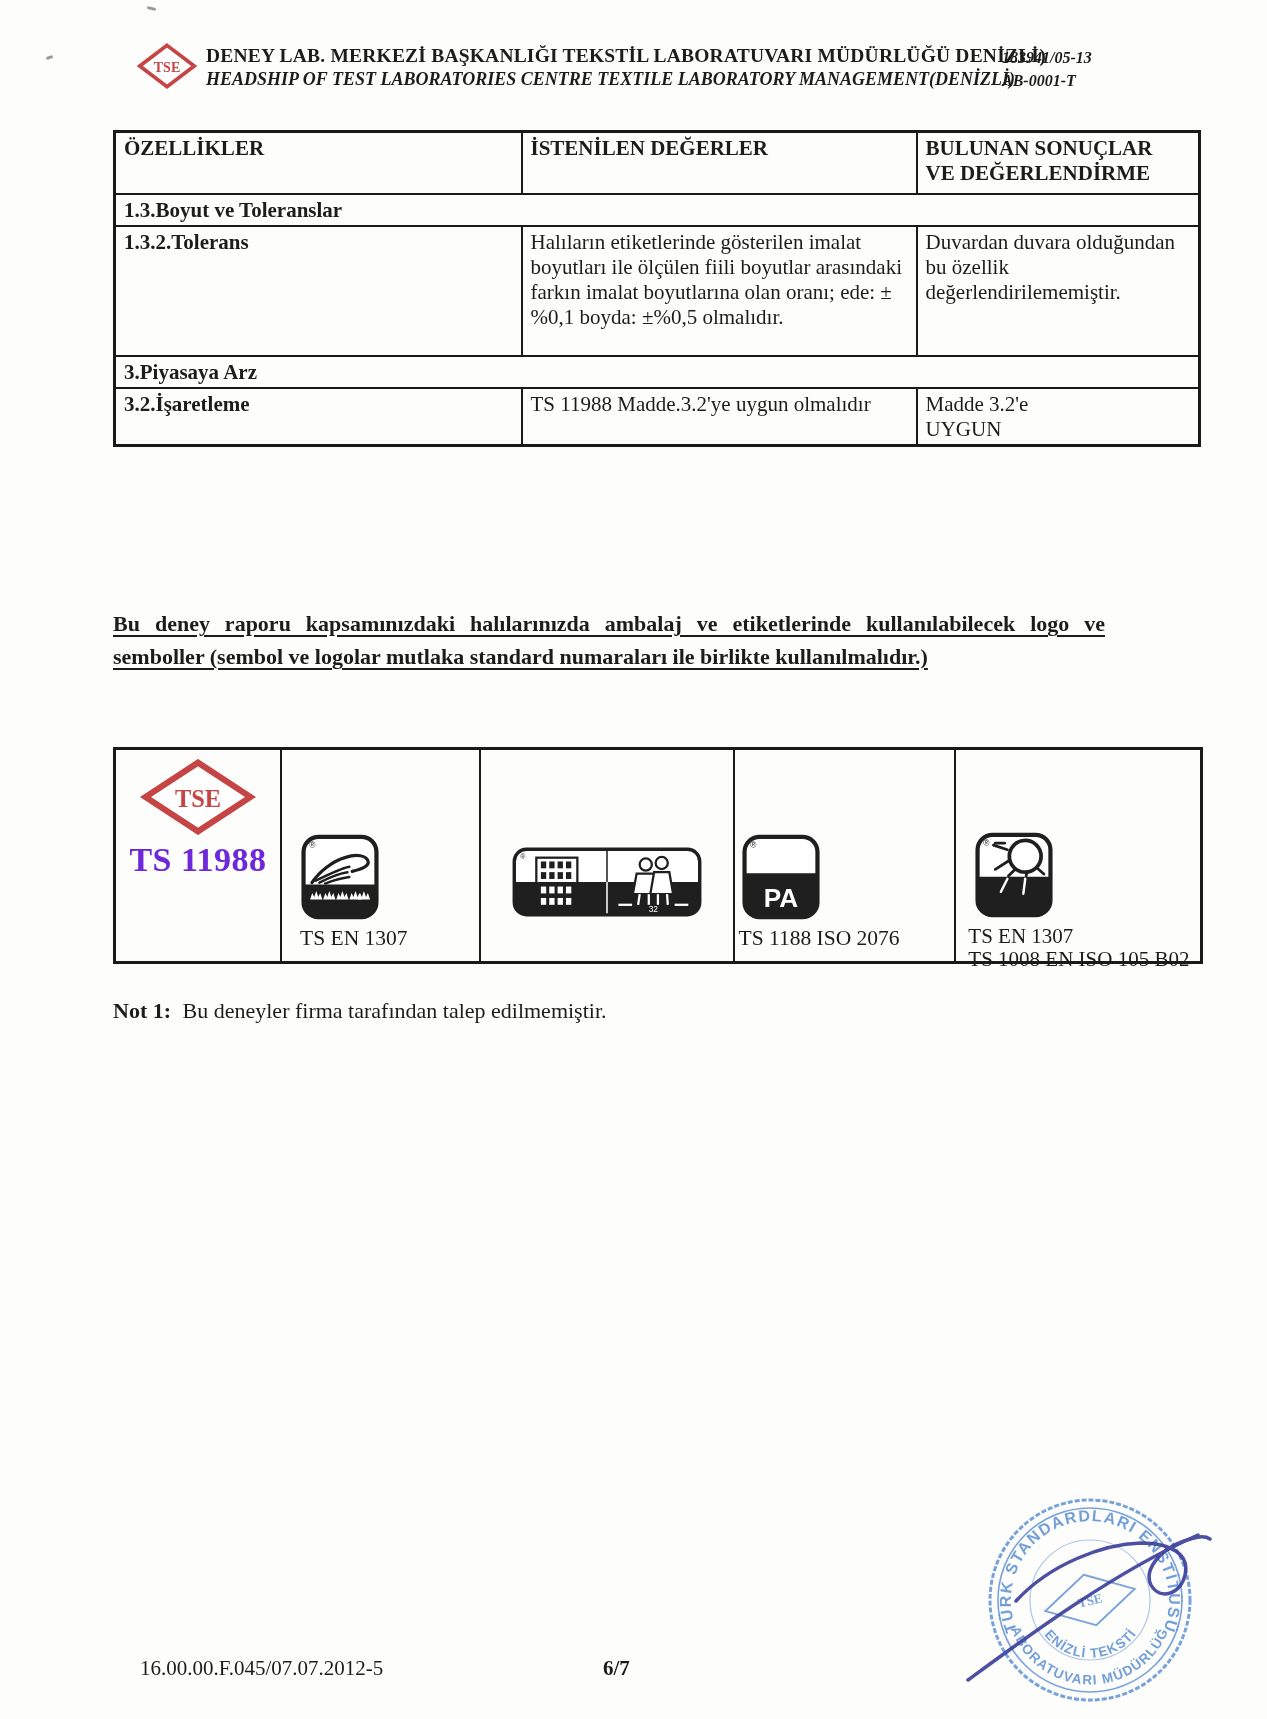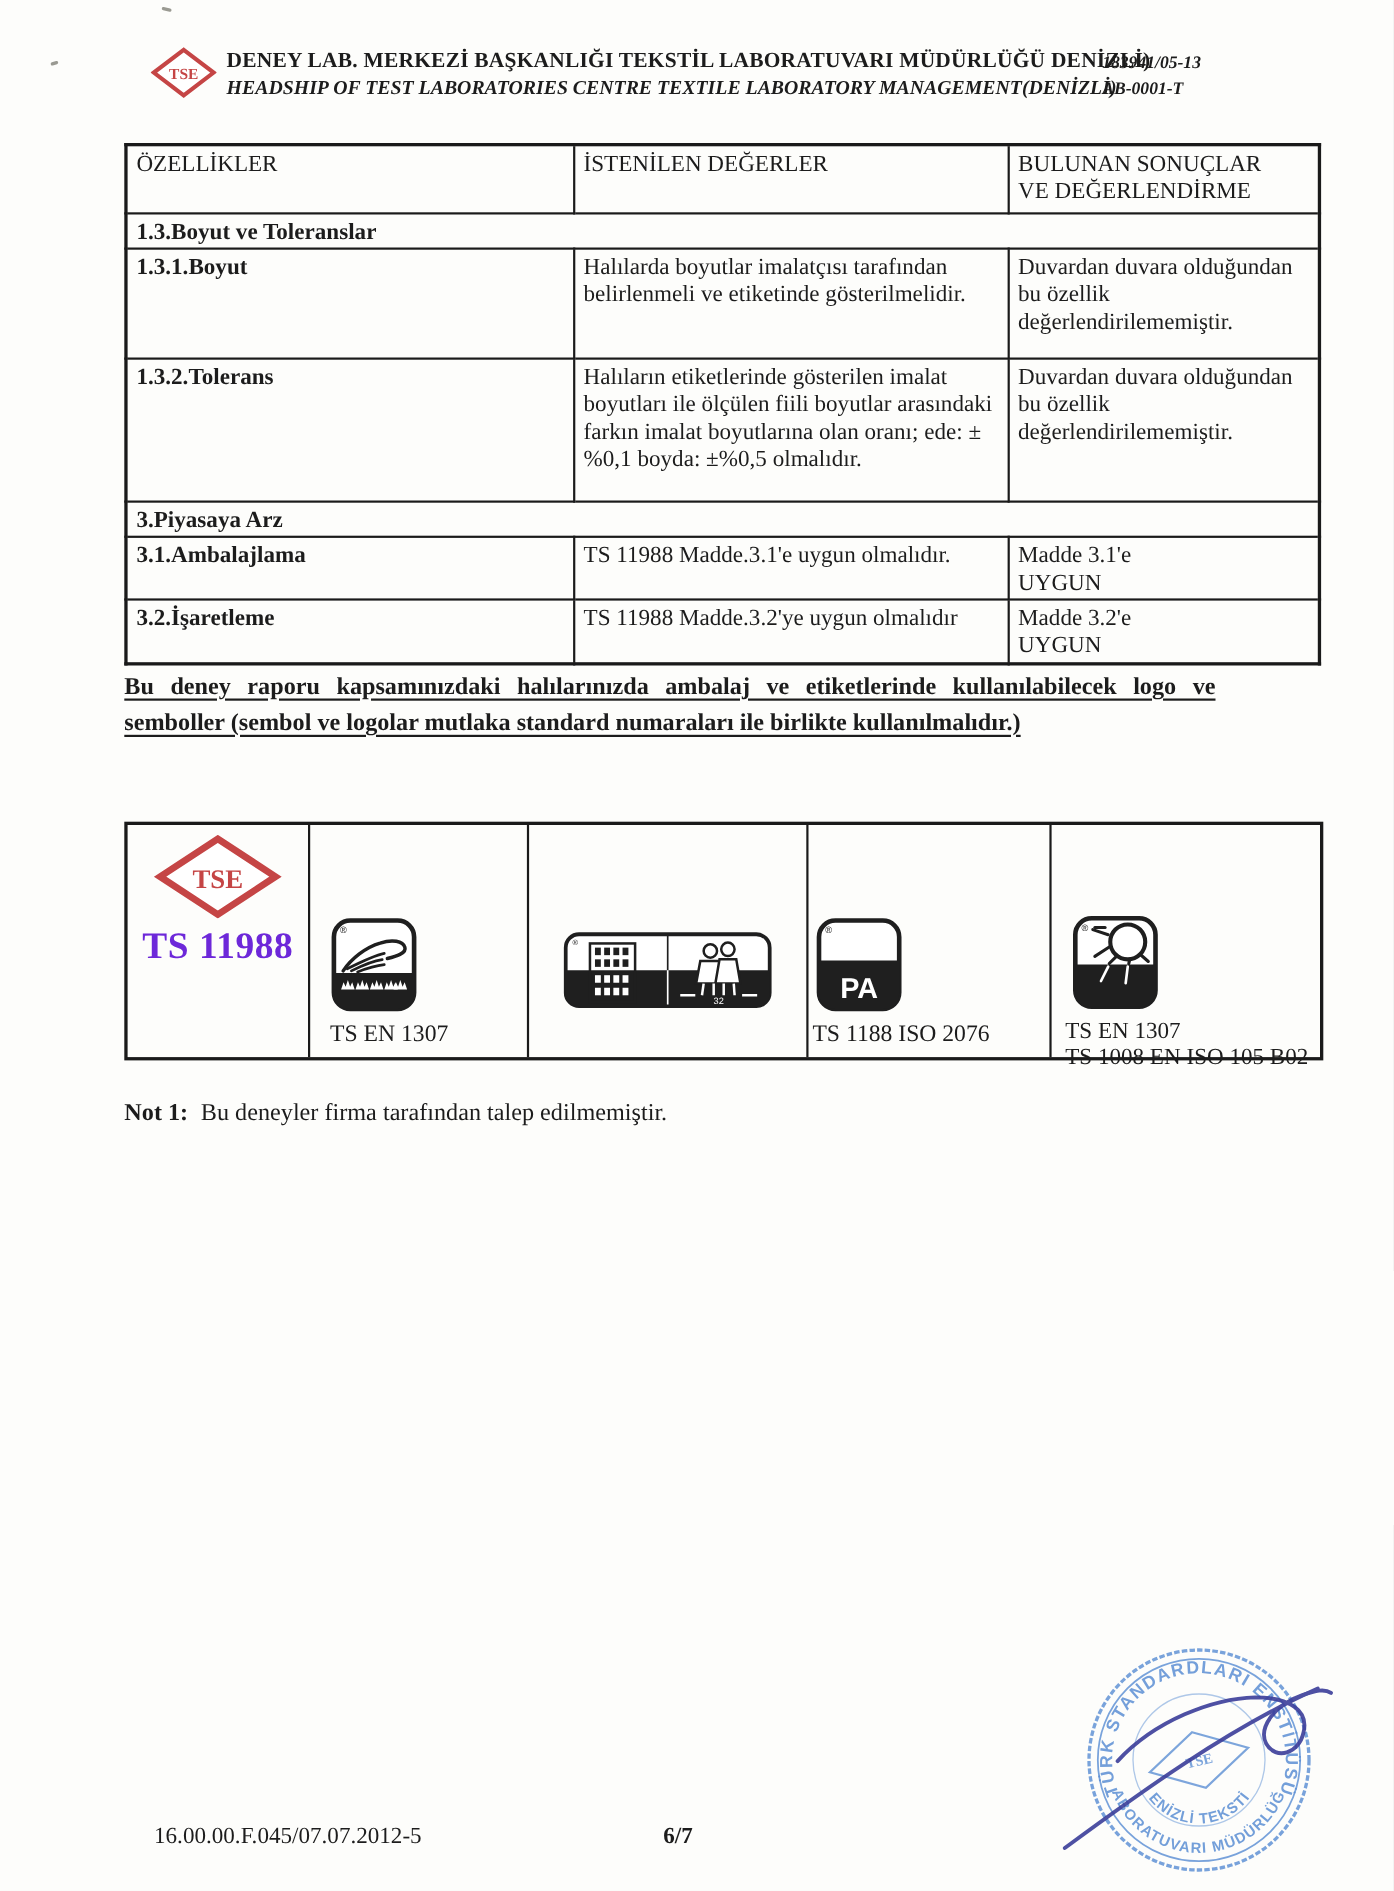--- a/index.html
+++ b/index.html
@@ -10,21 +10,21 @@
   
   .hdr-title1{font-size:19.5px;font-weight:bold;letter-spacing:.2px;white-space:nowrap;}
   .hdr-title2{font-size:18px;font-weight:bold;font-style:italic;white-space:nowrap;margin-top:2px;}
   .hdr-ref{font-size:16px;font-weight:bold;font-style:italic;line-height:1.45;}
 
   
   table.doc-table{border-collapse:collapse;table-layout:fixed;width:1085px;
                   border:3px solid #1a1a1a;}
   table.doc-table td{border:2px solid #1a1a1a;vertical-align:top;padding:3px 8px 2px 8px;
                      font-size:21px;line-height:1.2;}
-  td.hd{font-weight:normal;font-size:22px;}
+  td.hd{font-weight:bold;font-size:22px;}
   td.bold{font-weight:bold;}
   .pre{white-space:pre-line;}
 
   
   .notice{width:992px;font-weight:bold;font-size:22px;line-height:33px;}
   .notice .jline{display:block;text-align:justify;text-align-last:justify;
       text-decoration:underline;text-decoration-thickness:2px;text-underline-offset:4px;}
   .notice .lline{display:block;text-decoration:underline;text-decoration-thickness:2px;
       text-underline-offset:4px;}
 
@@ -79,38 +79,27 @@
     <tbody>
         <tr style="height:62px;">
       <td class="hd">ÖZELLİKLER</td>
       <td class="hd">İSTENİLEN DEĞERLER</td>
       <td class="hd pre">BULUNAN SONUÇLAR
 VE DEĞERLENDİRME</td>
     </tr>
     <tr style="height:26px;padding-left:20px;">
       <td colspan="3" class="bold">1.3.Boyut ve Toleranslar</td>
     </tr>
-    <tr style="height:100px;">
-      <td class="bold">1.3.1.Boyut</td>
-      <td>Halılarda boyutlar imalatçısı tarafından belirlenmeli ve etiketinde gösterilmelidir.</td>
-      <td>Duvardan duvara olduğundan bu özellik değerlendirilememiştir.</td>
-    </tr>
     <tr style="height:130px;">
       <td class="bold">1.3.2.Tolerans</td>
       <td>Halıların etiketlerinde gösterilen imalat boyutları ile ölçülen fiili boyutlar arasındaki farkın imalat boyutlarına olan oranı; ede: ±%0,1 boyda: ±%0,5 olmalıdır.</td>
       <td>Duvardan duvara olduğundan bu özellik değerlendirilememiştir.</td>
     </tr>
     <tr style="height:28px;">
       <td colspan="3" class="bold">3.Piyasaya Arz</td>
-    </tr>
-    <tr style="height:52px;">
-      <td class="bold">3.1.Ambalajlama</td>
-      <td>TS 11988 Madde.3.1'e uygun olmalıdır.</td>
-      <td class="pre">Madde 3.1'e
-UYGUN</td>
     </tr>
     <tr style="height:53px;">
       <td class="bold">3.2.İşaretleme</td>
       <td>TS 11988 Madde.3.2'ye uygun olmalıdır</td>
       <td class="pre">Madde 3.2'e
 UYGUN</td>
     </tr>
   </tbody>
     </table>
 

